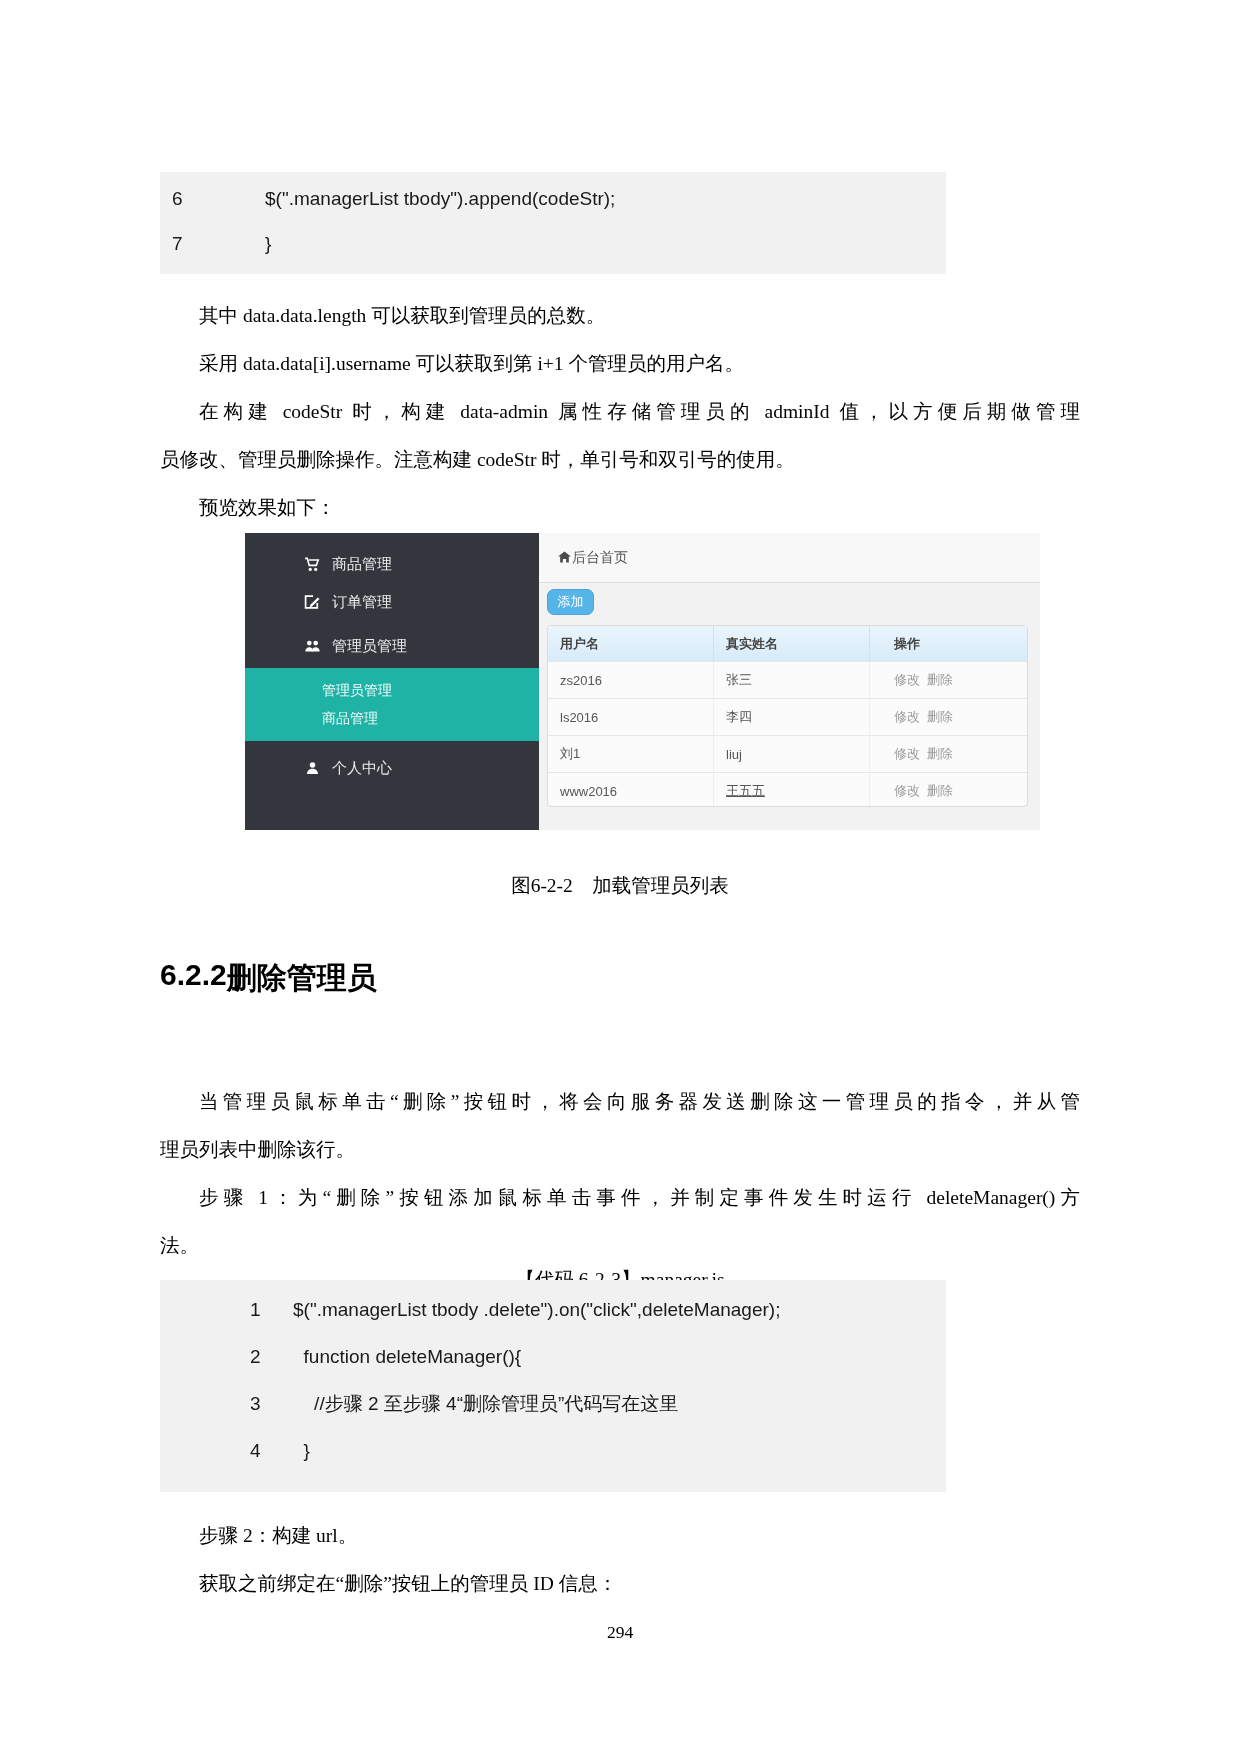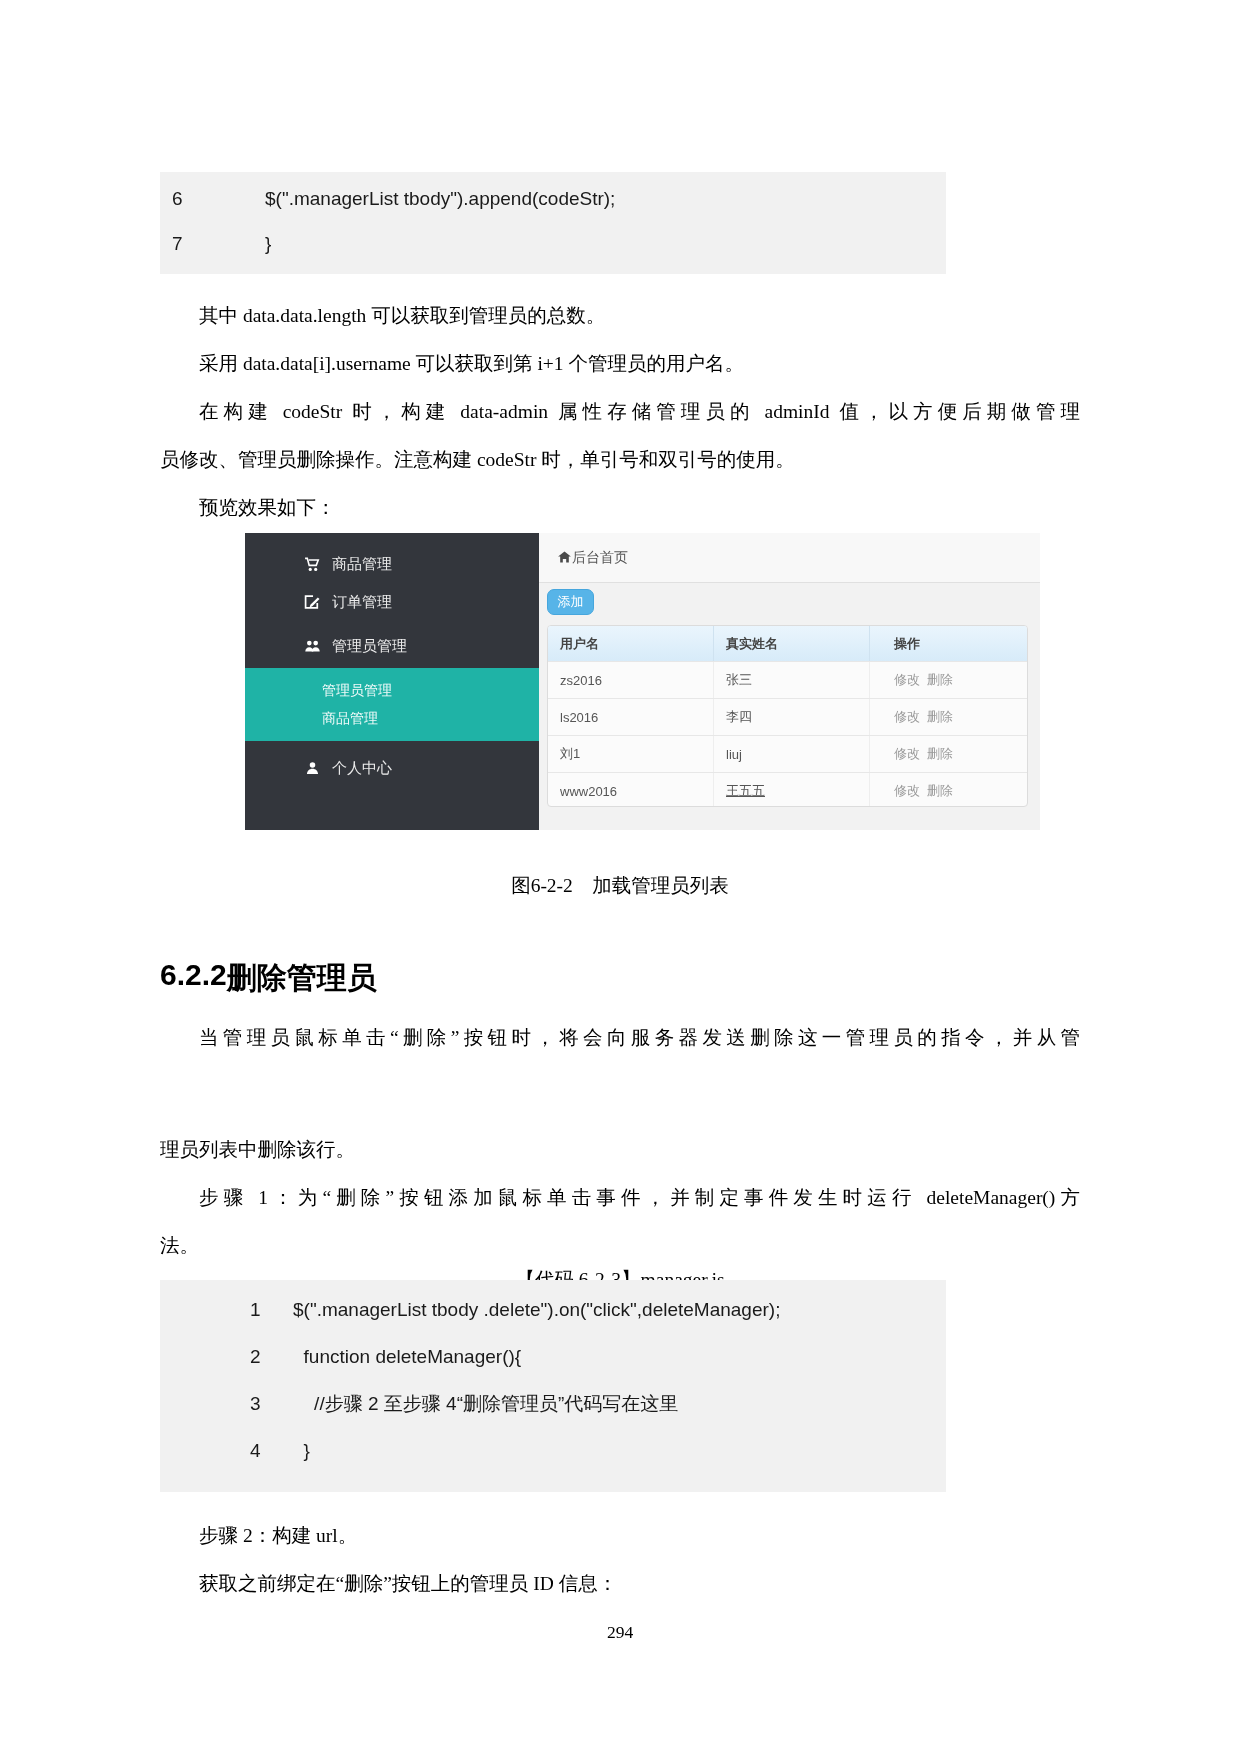--- a/index.html
+++ b/index.html
@@ -184,21 +184,21 @@
     </div>
   </div>
 
   <p class="line center" style="top:852px">图6-2-2　加载管理员列表</p>
 
   <div class="heading">
     <span>6.2.2</span>
     <span>删除管理员</span>
   </div>
 
-  <p class="line indent full" style="top:1004px">当管理员鼠标单击“删除”按钮时，将会向服务器发送删除这一管理员的指令，并从管</p>
+  <p class="line indent full" style="top:1068px">当管理员鼠标单击“删除”按钮时，将会向服务器发送删除这一管理员的指令，并从管</p>
   <p class="line" style="top:1116px">理员列表中删除该行。</p>
   <p class="line indent full" style="top:1164px">步骤 1：为“删除”按钮添加鼠标单击事件，并制定事件发生时运行 deleteManager()方</p>
   <p class="line" style="top:1212px">法。</p>
   <p class="line center" style="top:1246px">【代码 6-2-3】manager.js</p>
 
   <section class="codeblock cb2">
     <div class="crow">
       <span class="lno">1</span>
       <span class="ctext">$(".managerList tbody .delete").on("click",deleteManager);</span>
     </div>

